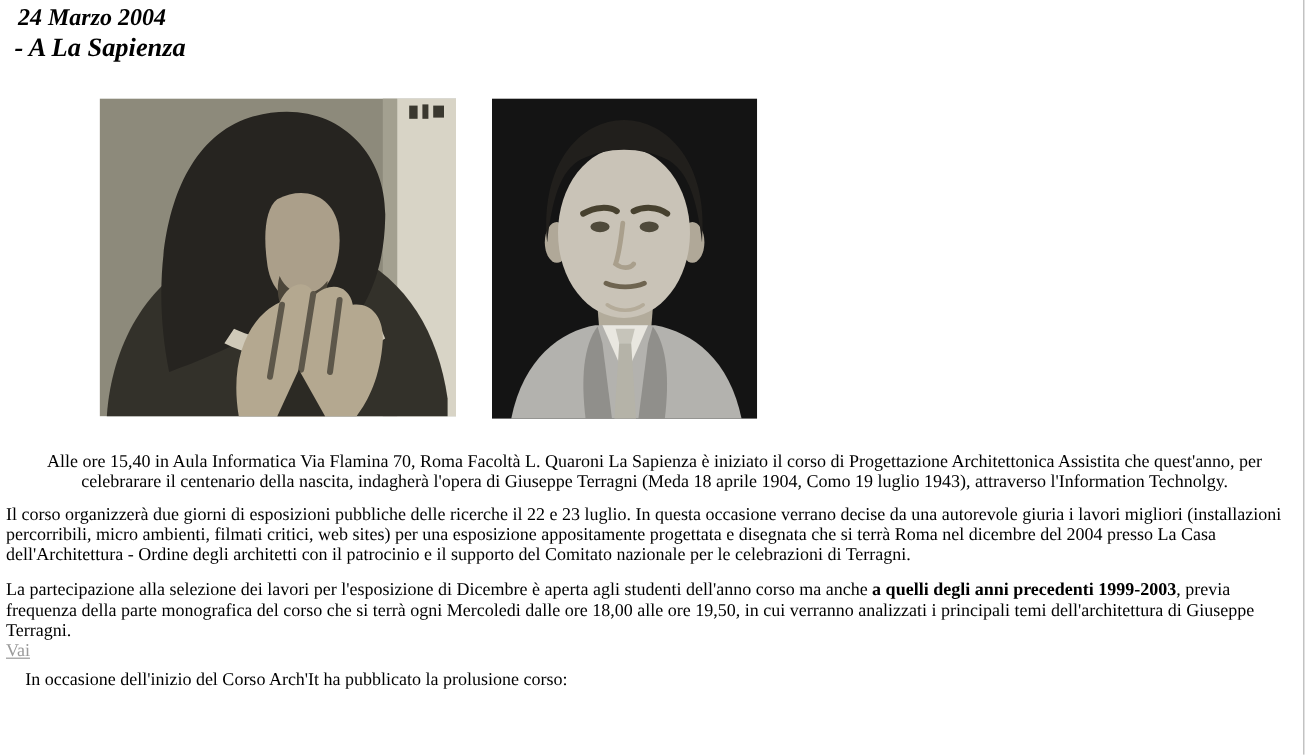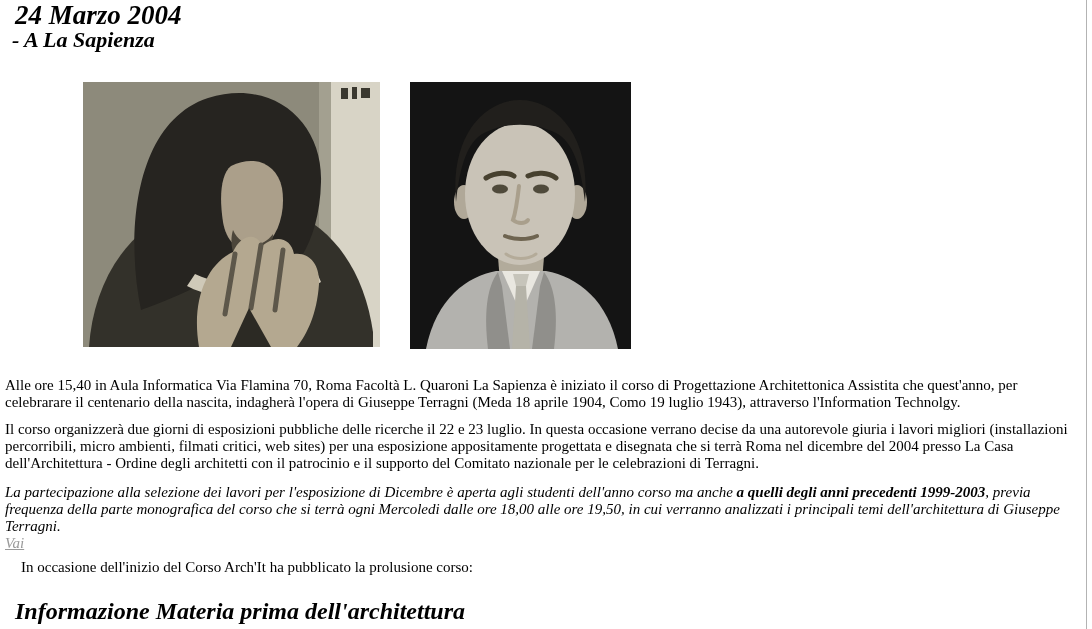--- a/index.html
+++ b/index.html
@@ -7,41 +7,41 @@
     width: 1092px; height: 629px;
     background: #ffffff;
     color: var(--text, #000);
     font-family: "Liberation Serif", "DejaVu Serif", serif;
     position: relative;
     overflow: hidden;
   }
   .content { padding: 2px 6px 0 5px; }
 
   .date-heading {
-    font-size: 27px; font-weight: bold; font-style: italic;
+    font-size: 20px; font-weight: bold; font-style: italic;
     line-height: 27px; margin: 0; padding-left: 10px;
   }
   .location-subheading {
     font-size: 22px; font-weight: bold; font-style: italic;
     line-height: 19px; margin: 1px 0 0; padding-left: 7px;
   }
 
   .photos {
     display: flex; gap: 30px; align-items: flex-start;
     margin: 33px 0 0 78px;
   }
   .photo-frame { display: block; line-height: 0; }
   .photo-frame svg { display: block; }
 
   p.body-text {
     font-size: 15px; line-height: 17px;
     margin: 10px 0 0;
   }
-  p.first-paragraph { margin-top: 28px; }
-  p.third-paragraph { margin-top: 12px; font-style: italic; }
+  p.first-paragraph { margin-top: 28px; text-align: center; }
+  p.third-paragraph { margin-top: 12px; }
   p.fourth-paragraph { margin-top: 7px; margin-left: 16px; }
 
   .vai {
     color: var(--link_gray, #9a9a9a);
     text-decoration: underline;
     cursor: pointer;
   }
 
   .bottom-heading {
     font-size: 24px; font-weight: bold; font-style: italic;
@@ -113,17 +113,16 @@
   <p class="body-text first-paragraph">Alle ore 15,40 in Aula Informatica Via Flamina 70, Roma Facoltà L. Quaroni La Sapienza è iniziato il corso di Progettazione Architettonica Assistita che quest'anno, per celebrarare il centenario della nascita,  indagherà l'opera di Giuseppe Terragni (Meda 18 aprile 1904, Como 19 luglio 1943), attraverso l'Information Technolgy.</p>
 
   <p class="body-text">Il corso  organizzerà due giorni di esposizioni pubbliche delle ricerche il 22 e 23 luglio. In questa occasione verrano decise da una autorevole giuria i lavori migliori (installazioni percorribili, micro ambienti, filmati critici, web sites) per una esposizione appositamente progettata e disegnata che si terrà Roma nel dicembre del 2004 presso La Casa dell'Architettura - Ordine degli architetti  con il patrocinio e il supporto del Comitato nazionale per le celebrazioni di Terragni.</p>
 
   <p class="body-text third-paragraph"><span>La partecipazione alla selezione dei lavori  per l'esposizione di Dicembre è aperta agli studenti dell'anno corso ma anche </span><b>a quelli degli anni precedenti 1999-2003</b><span>, previa frequenza della parte monografica del corso che si terrà ogni Mercoledi dalle ore 18,00 alle ore 19,50, in cui verranno analizzati i principali temi dell'architettura di Giuseppe Terragni.</span><br>
     <a href="#" class="vai">Vai</a>
   </p>
 
   <p class="body-text fourth-paragraph">In occasione dell'inizio del Corso Arch'It ha pubblicato la prolusione corso:</p>
 
-  <h2 class="bottom-heading">Informazione Materia prima dell'architettura</h2>
 
 </div>
 
 <div class="right-border"></div>
 
 </body></html>

